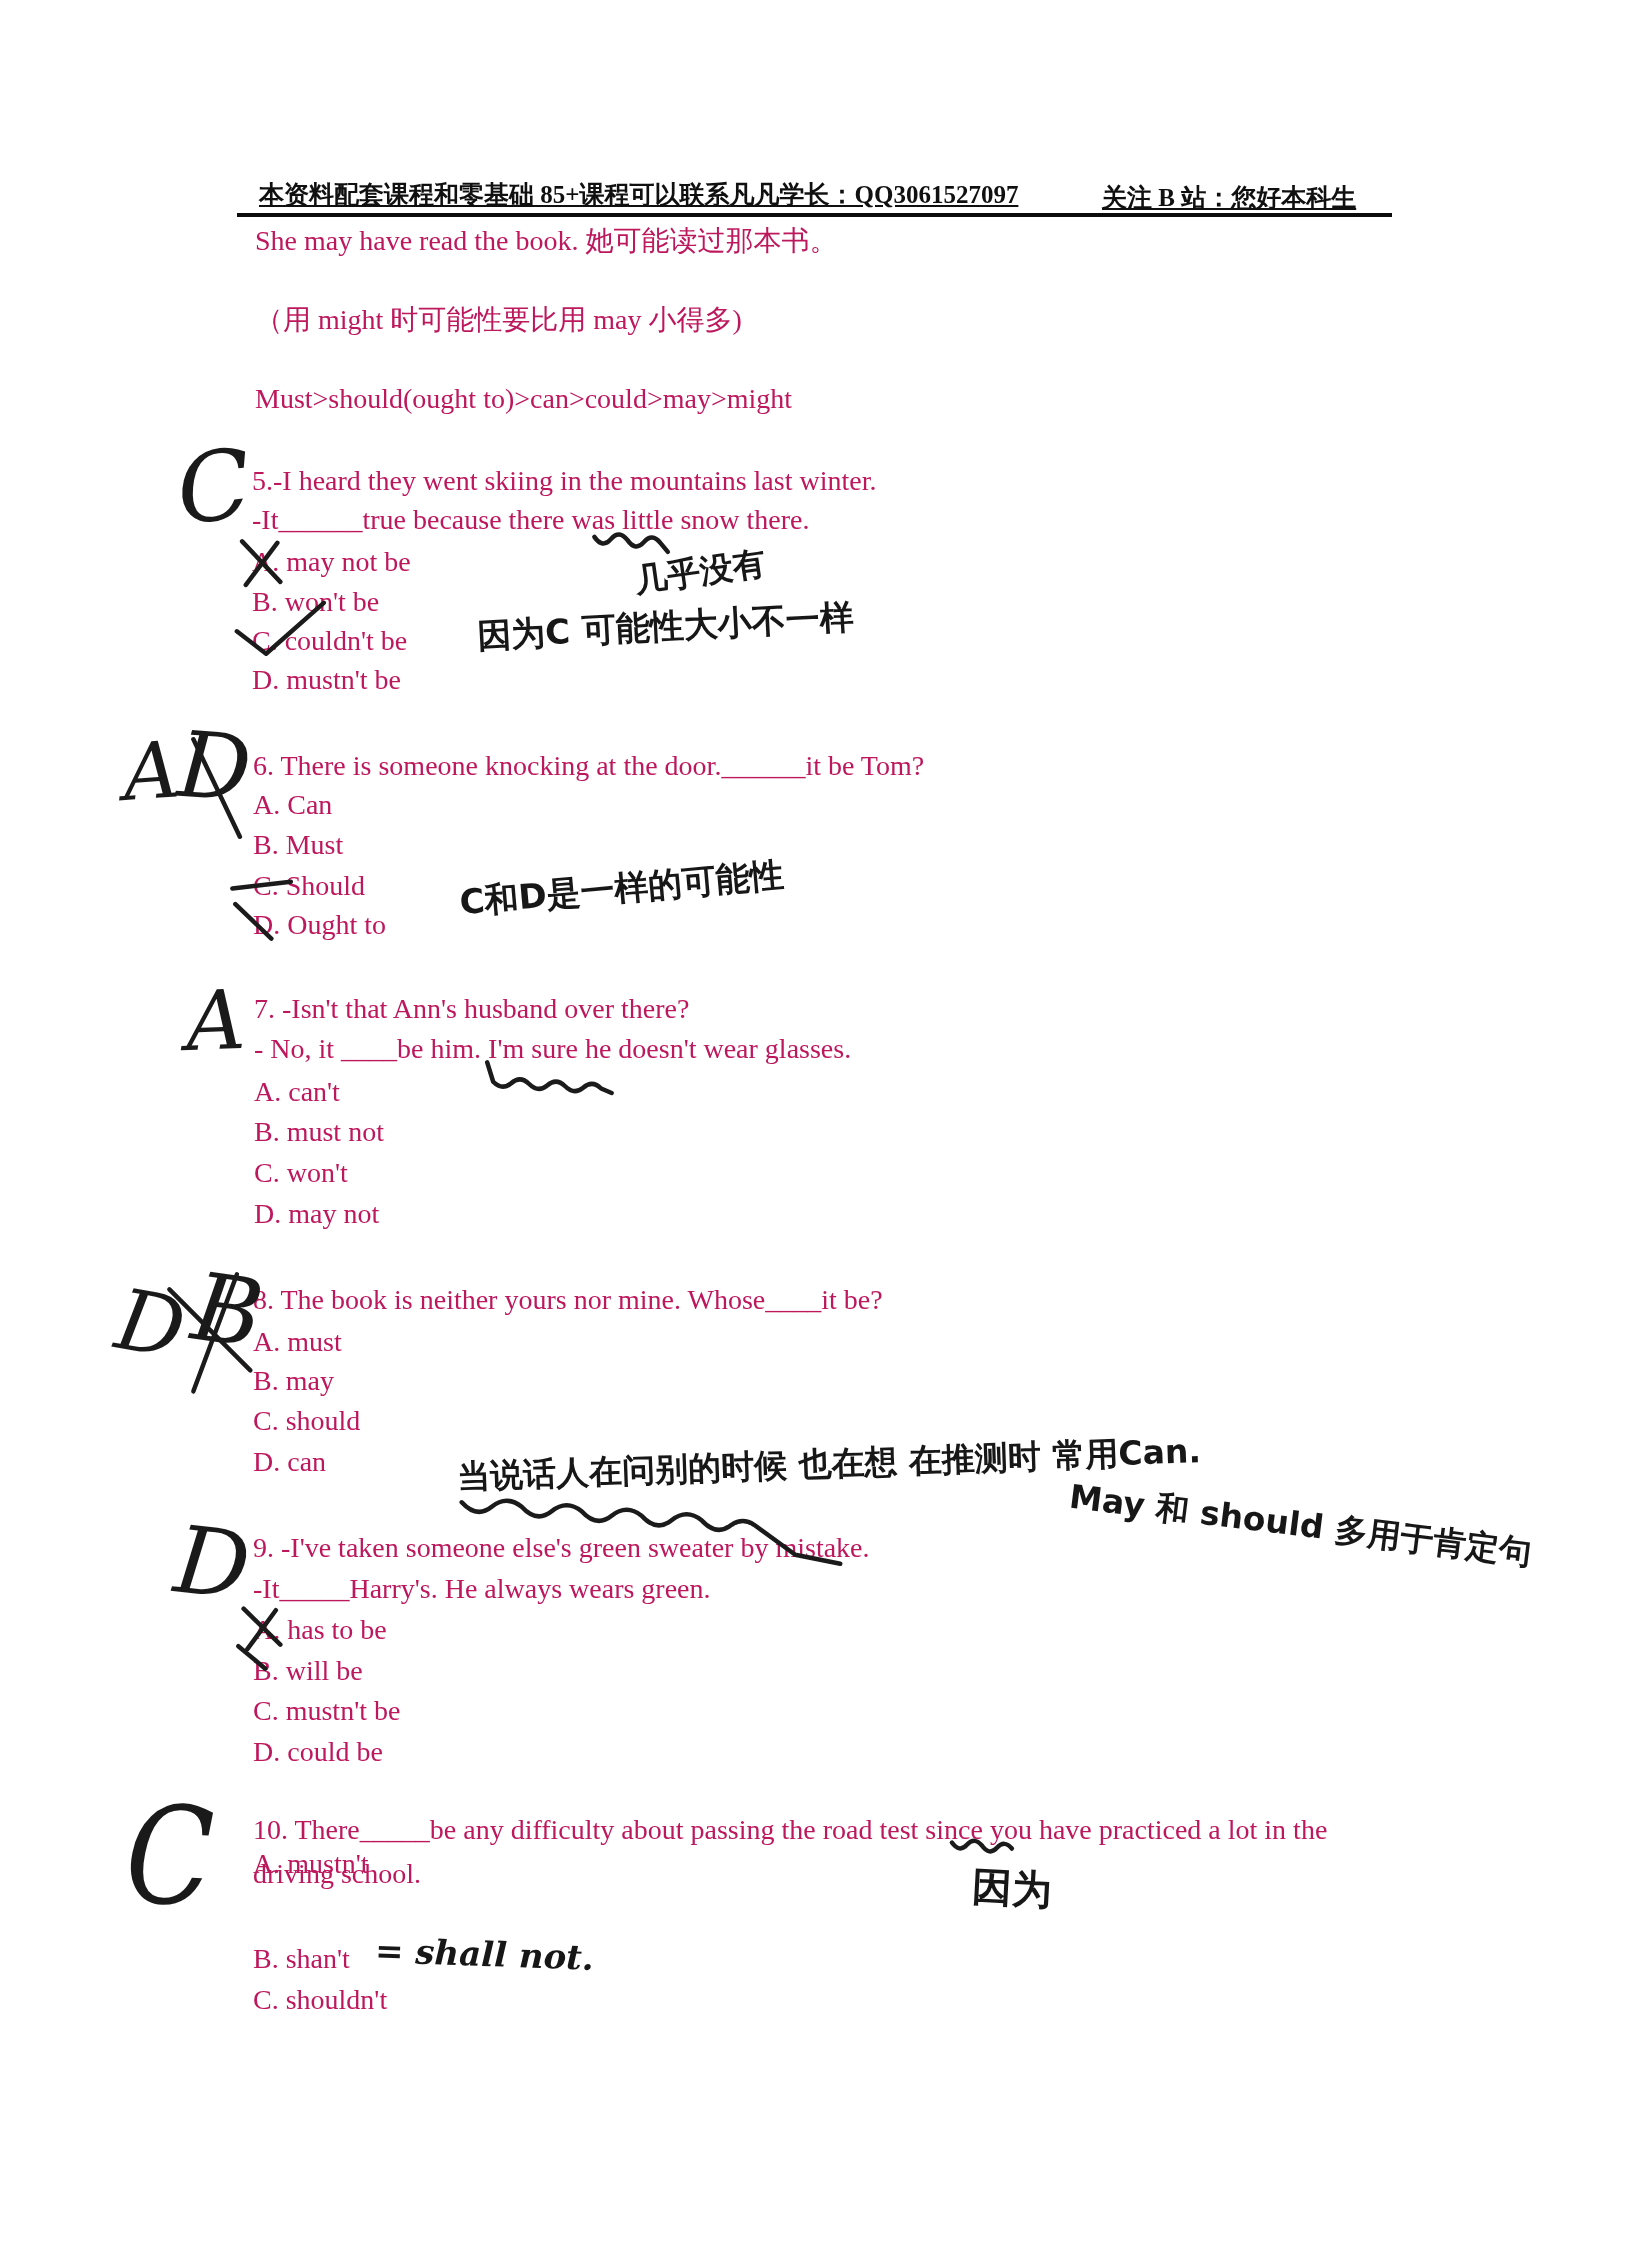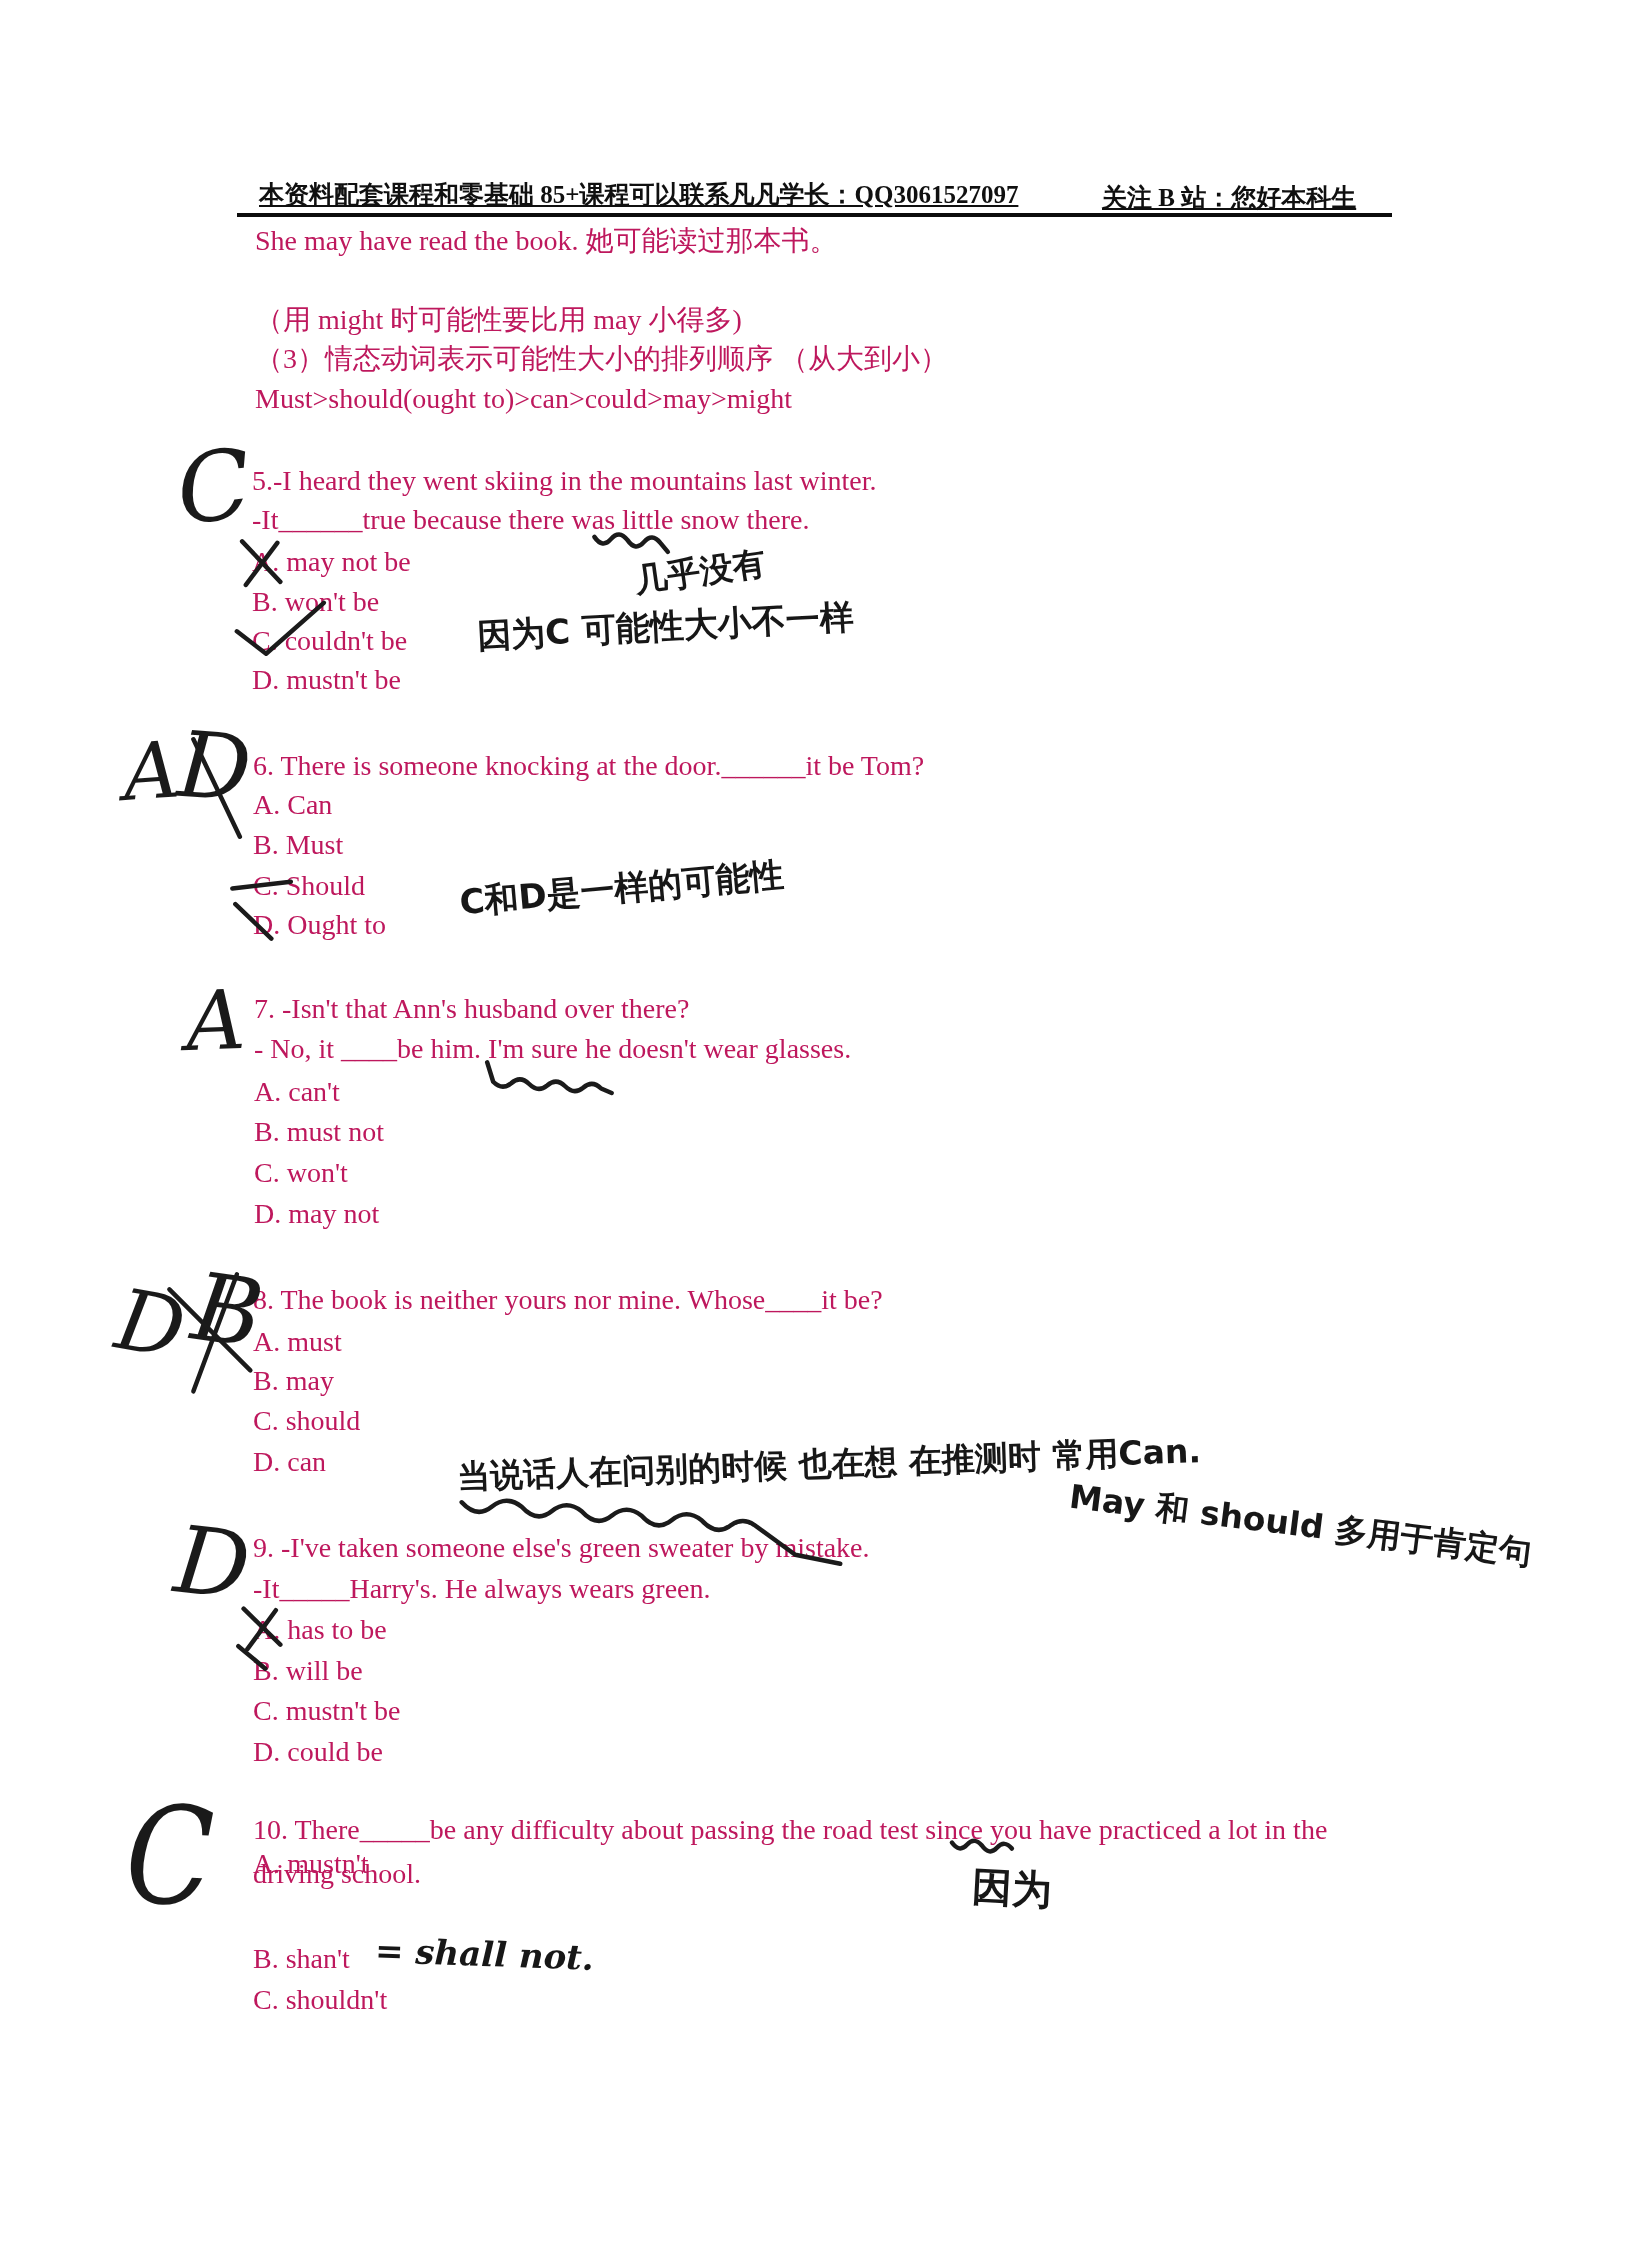--- a/index.html
+++ b/index.html
@@ -27,21 +27,20 @@
 <body>
 
 <div class="page">
 
   <div class="hdr" style="left:259px;top:178px;">本资料配套课程和零基础 85+课程可以联系凡凡学长：QQ3061527097</div>
   <div class="hdr" style="left:1102px;top:181px;">关注 B 站：您好本科生</div>
   <div class="rule" style="left:237px;top:213px;width:1155px;height:3.7px;"></div>
 
   <div class="pline" style="left:255px;top:225px;">She may have read the book.  她可能读过那本书。</div>
   <div class="pline" style="left:255px;top:304px;">（用 might 时可能性要比用 may 小得多)</div>
-  <div class="pline" style="left:255px;top:343px;">（3）情态动词表示可能性大小的排列顺序 （从大到小）</div>
   <div class="pline" style="left:255px;top:383px;">Must&gt;should(ought to)&gt;can&gt;could&gt;may&gt;might</div>
 
   <div class="pline" style="left:252px;top:465px;">5.-I heard they went skiing in the mountains last winter.</div>
   <div class="pline" style="left:252px;top:504px;">-It______true because there was little snow there.</div>
   <div class="pline" style="left:252px;top:546px;">A. may not be</div>
   <div class="pline" style="left:252px;top:586px;">B. won't be</div>
   <div class="pline" style="left:252px;top:625px;">C. couldn't be</div>
   <div class="pline" style="left:252px;top:664px;">D. mustn't be</div>
   <div class="mark" style="left:177px;top:444px;font-size:96px;transform:rotate(-6deg);">C</div>
   <div class="hand" style="left:634px;top:555px;font-size:33px;transform:rotate(-8deg);">几乎没有</div>

